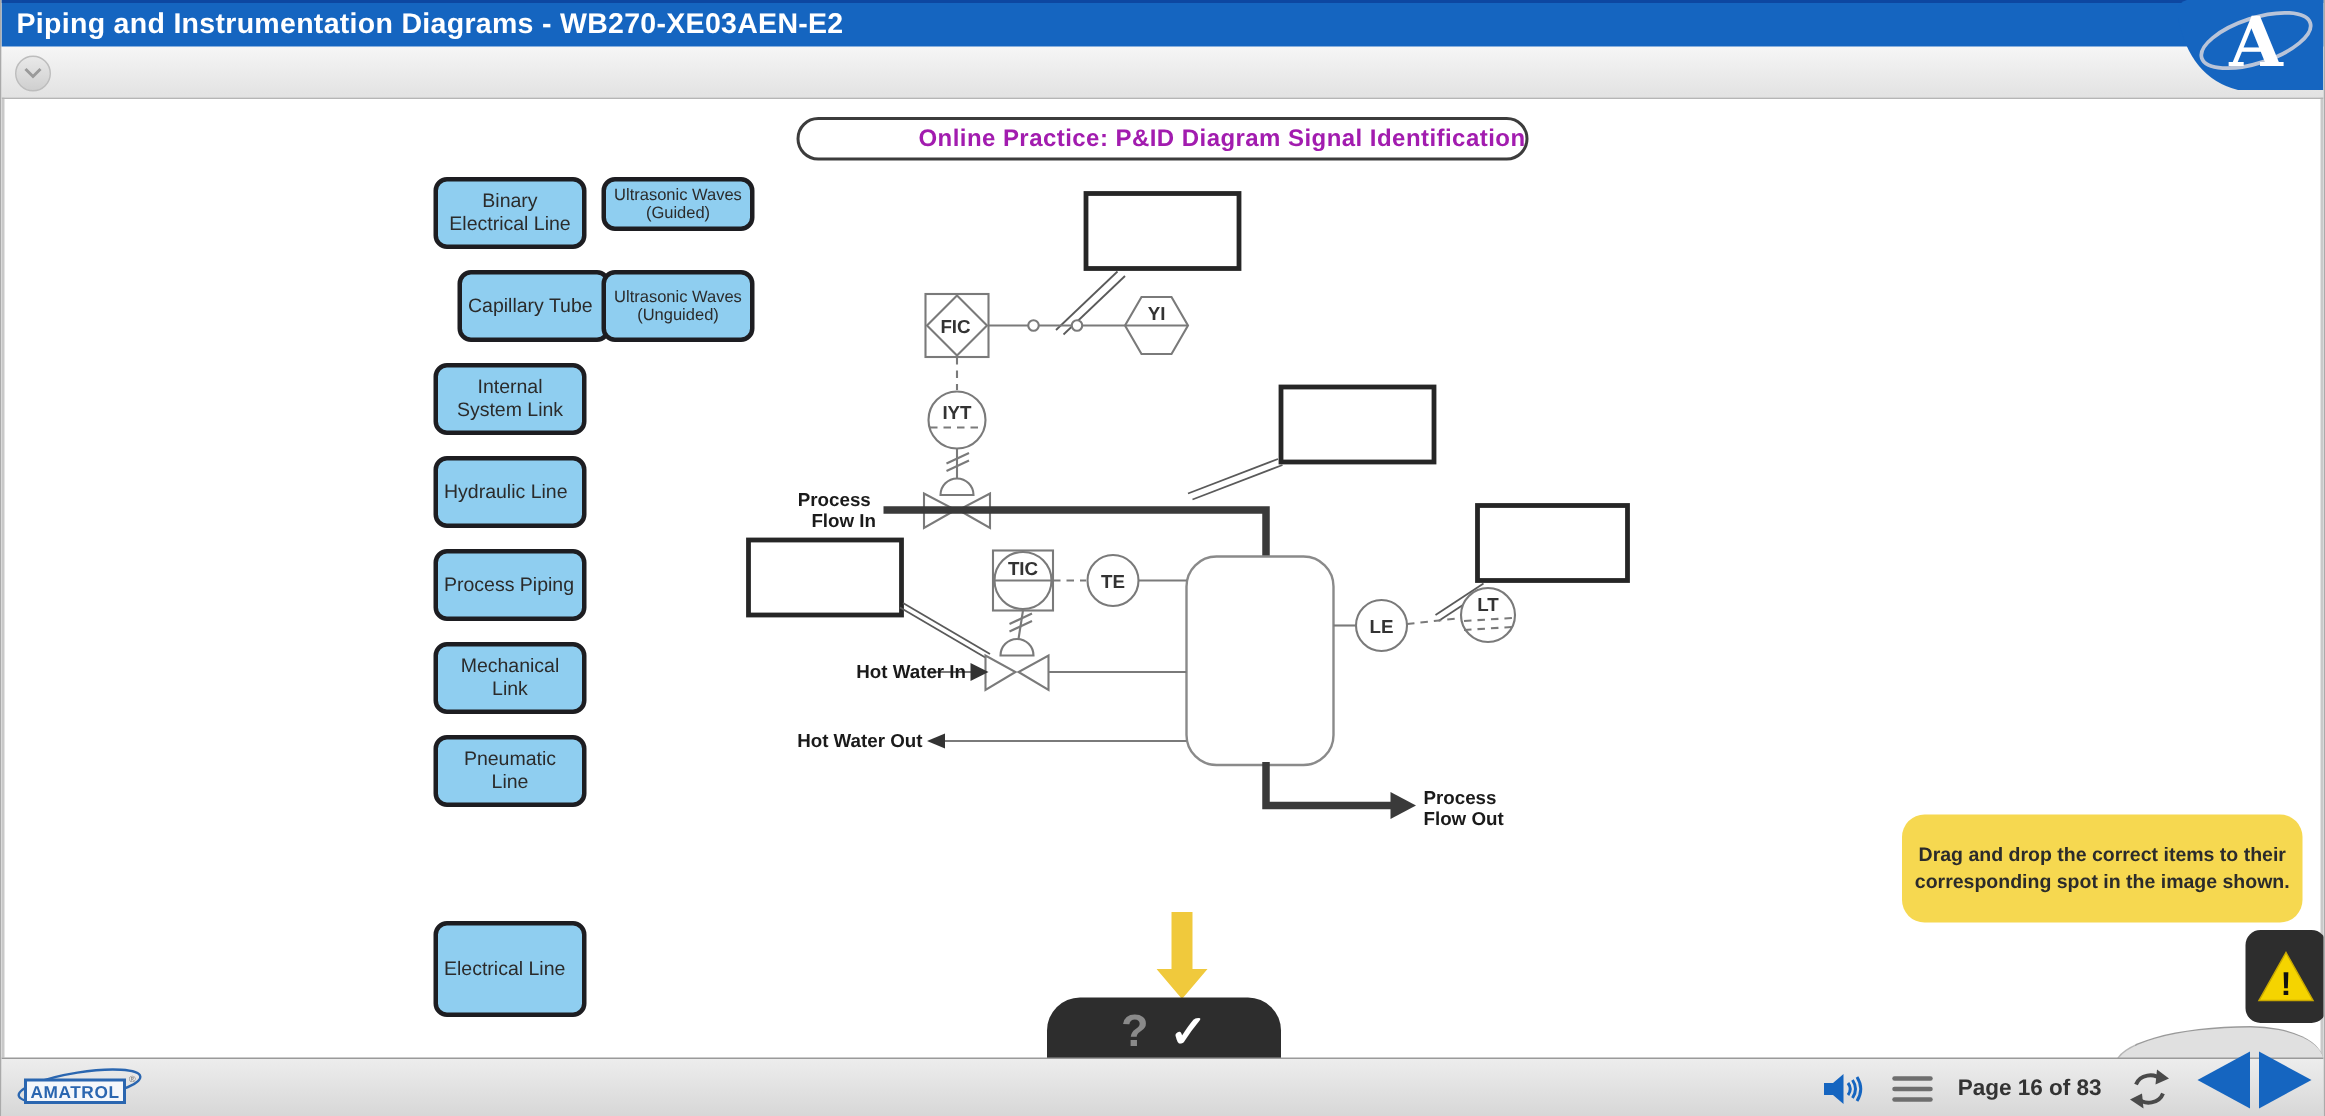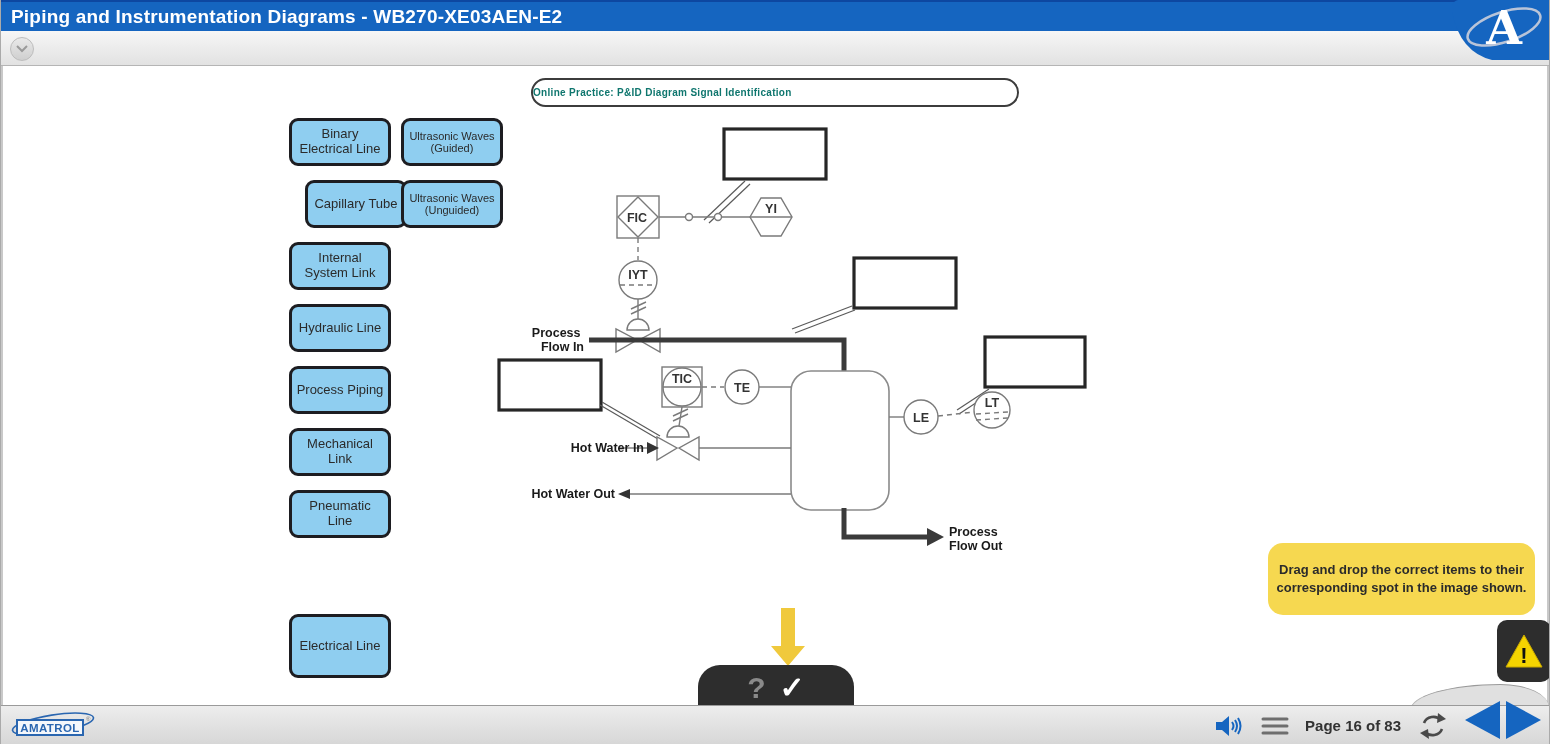--- a/index.html
+++ b/index.html
@@ -19,26 +19,26 @@
                 display:flex;align-items:center;justify-content:center;cursor:pointer;}
   .objbar .txt{position:absolute;left:42px;top:0;line-height:34px;font-size:14px;
                font-weight:bold;color:#1a1a1a;}
   .cornerlogo{position:absolute;right:0;top:0;width:97px;height:60px;z-index:4;}
 
   
   .stage{position:absolute;left:0;top:65px;width:100%;height:640px;background:#fff;
          border-left:2px solid #c9c9c9;border-right:2px solid #c9c9c9;box-sizing:border-box;}
 
   .pill{position:absolute;left:530px;top:78px;width:488px;height:29px;box-sizing:border-box;
-        border:2px solid #3c3c3c;border-radius:16px;background:#fff;text-align:left;
-        font-size:10px;font-weight:bold;color:#0f766e;line-height:25px;letter-spacing:.3px;}
+        border:2px solid #3c3c3c;border-radius:16px;background:#fff;text-align:right;
+        font-size:16px;font-weight:bold;color:#a21caf;line-height:25px;letter-spacing:.3px;}
 
   
   .drag-item{position:absolute;box-sizing:border-box;background:#8fcef0;border:3px solid #1d1d21;
-             border-radius:9px;display:flex;align-items:center;justify-content:center;
+             border-radius:9px;display:flex;align-items:center;justify-content:flex-start;
              text-align:center;color:#2b2b2b;cursor:grab;}
   .drag-item .lbl{font-size:13px;line-height:1.15;padding:0 4px;}
   .drag-item.small .lbl{font-size:11px;line-height:1.12;}
 
   
   .callout{position:absolute;background:#f6d850;border-radius:15px;color:#2b2b2b;
            font-size:13px;font-weight:bold;text-align:center;box-sizing:border-box;
            display:flex;align-items:center;justify-content:center;line-height:1.4;}
   .arrow-svg{position:absolute;left:770px;top:608px;}
 
@@ -103,21 +103,21 @@
     <text x="52" y="44" text-anchor="middle" font-family="DejaVu Serif, serif" font-size="46" font-weight="bold" fill="#ffffff">A</text>
   </svg>
 
   <div class="stage"></div>
 
   <div class="pill">Online Practice: P&amp;ID Diagram Signal Identification</div>
 
   <div class="drag-item" style="left:288px;top:118px;width:102px;height:48px;">
       <span class="lbl">Binary Electrical Line</span>
     </div>
-  <div class="drag-item small" style="left:400px;top:118px;width:102px;height:48px;">
+  <div class="drag-item small" style="left:400px;top:118px;width:102px;height:36px;">
       <span class="lbl">Ultrasonic Waves (Guided)</span>
     </div>
   <div class="drag-item" style="left:304px;top:180px;width:102px;height:48px;">
       <span class="lbl">Capillary Tube</span>
     </div>
   <div class="drag-item small" style="left:400px;top:180px;width:102px;height:48px;">
       <span class="lbl">Ultrasonic Waves (Unguided)</span>
     </div>
   <div class="drag-item" style="left:288px;top:242px;width:102px;height:48px;">
       <span class="lbl">Internal System Link</span>

